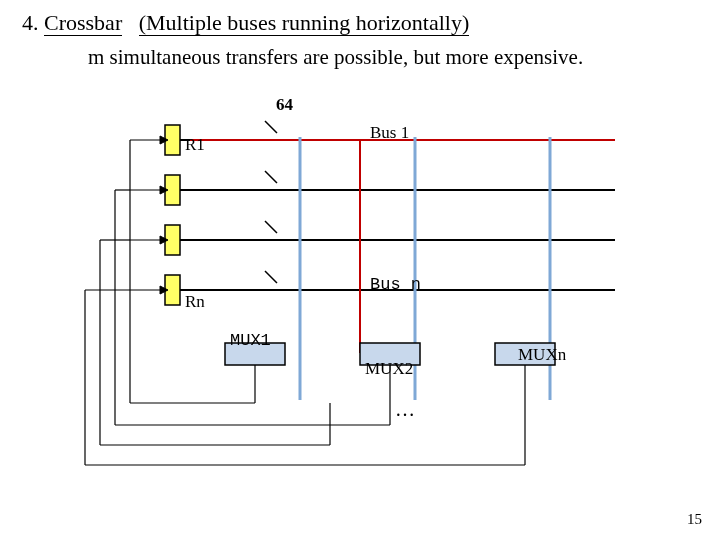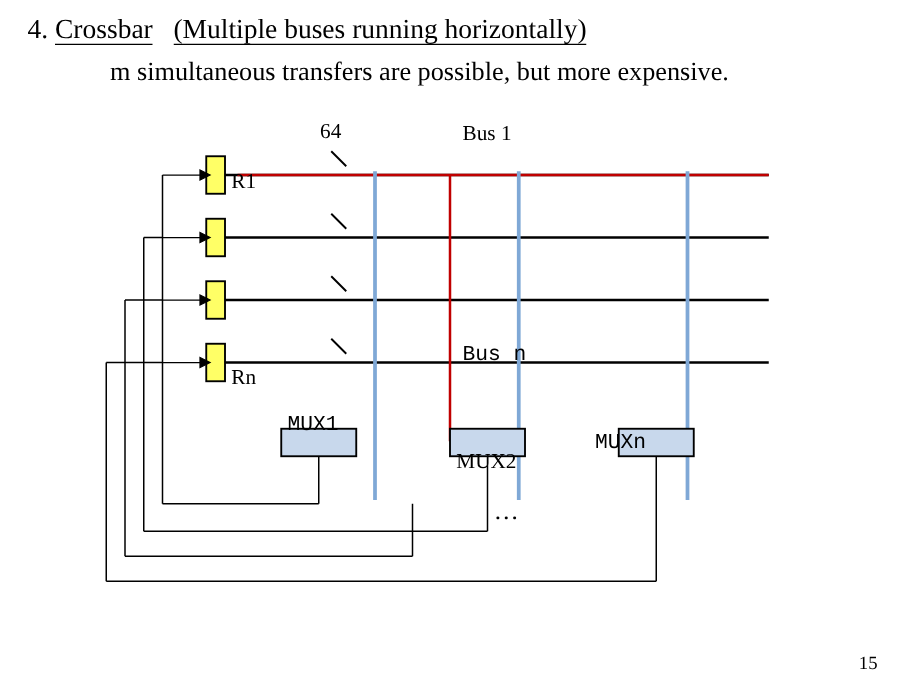--- a/index.html
+++ b/index.html
@@ -2,21 +2,21 @@
 <html><head>
 <meta charset="utf-8">
 <style>
   html,body{margin:0;padding:0;width:720px;height:540px;background:#fff;font-family:"Times New Roman",serif;}
   .page{position:relative;width:720px;height:540px;}
   .heading{position:absolute;left:22px;top:10px;font-size:22px;}
   .heading .u{border-bottom:1px solid #000;}
   .subhead{position:absolute;left:52px;top:45px;font-size:21px;margin-left:36px;}
   .svgwrap{position:absolute;left:60px;top:95px;}
   .lbl{position:absolute;font-size:17px;font-family:"Times New Roman",serif;}
-  .pagenum{position:absolute;right:18px;bottom:0;font-size:15px;}
+  .pagenum{position:absolute;right:18px;bottom:12px;font-size:15px;}
 </style>
 </head>
 <body>
 
 <div class="page">
 
   <div class="heading">
     <span>4.</span>
     <span class="u">Crossbar</span>
     <span>&nbsp;</span>
@@ -93,25 +93,25 @@
         <line x1="40" y1="145" x2="70" y2="145"></line>
 
         <line x1="465" y1="270" x2="465" y2="370"></line>
         <line x1="465" y1="370" x2="25" y2="370"></line>
         <line x1="25" y1="370" x2="25" y2="195"></line>
         <line x1="25" y1="195" x2="70" y2="195"></line>
       </g>
     </svg>
 
     
-    <div class="lbl" style="left:196px;top:0px;">64</div>
-    <div class="lbl" style="left:310px;top:2px;">Bus 1</div>
+    <div class="lbl" style="left:216px;top:0px;font-weight:bold;">64</div>
+    <div class="lbl" style="left:310px;top:28px;">Bus 1</div>
     <div class="lbl" style="left:310px;top:180px;font-family:Liberation Mono, monospace;">Bus n</div>
     <div class="lbl" style="left:125px;top:40px;">R1</div>
     <div class="lbl" style="left:125px;top:197px;">Rn</div>
     <div class="lbl" style="left:170px;top:236px;font-family:Liberation Mono, monospace;">MUX1</div>
     <div class="lbl" style="left:305px;top:264px;">MUX2</div>
-    <div class="lbl" style="left:416px;top:250px;font-family:Liberation Mono, monospace;">MUXn</div>
+    <div class="lbl" style="left:458px;top:250px;">MUXn</div>
     <div class="lbl" style="left:335px;top:303px;font-size:20px;">…</div>
   </div>
 
   <div class="pagenum">15</div>
 </div>
 
 </body></html>

